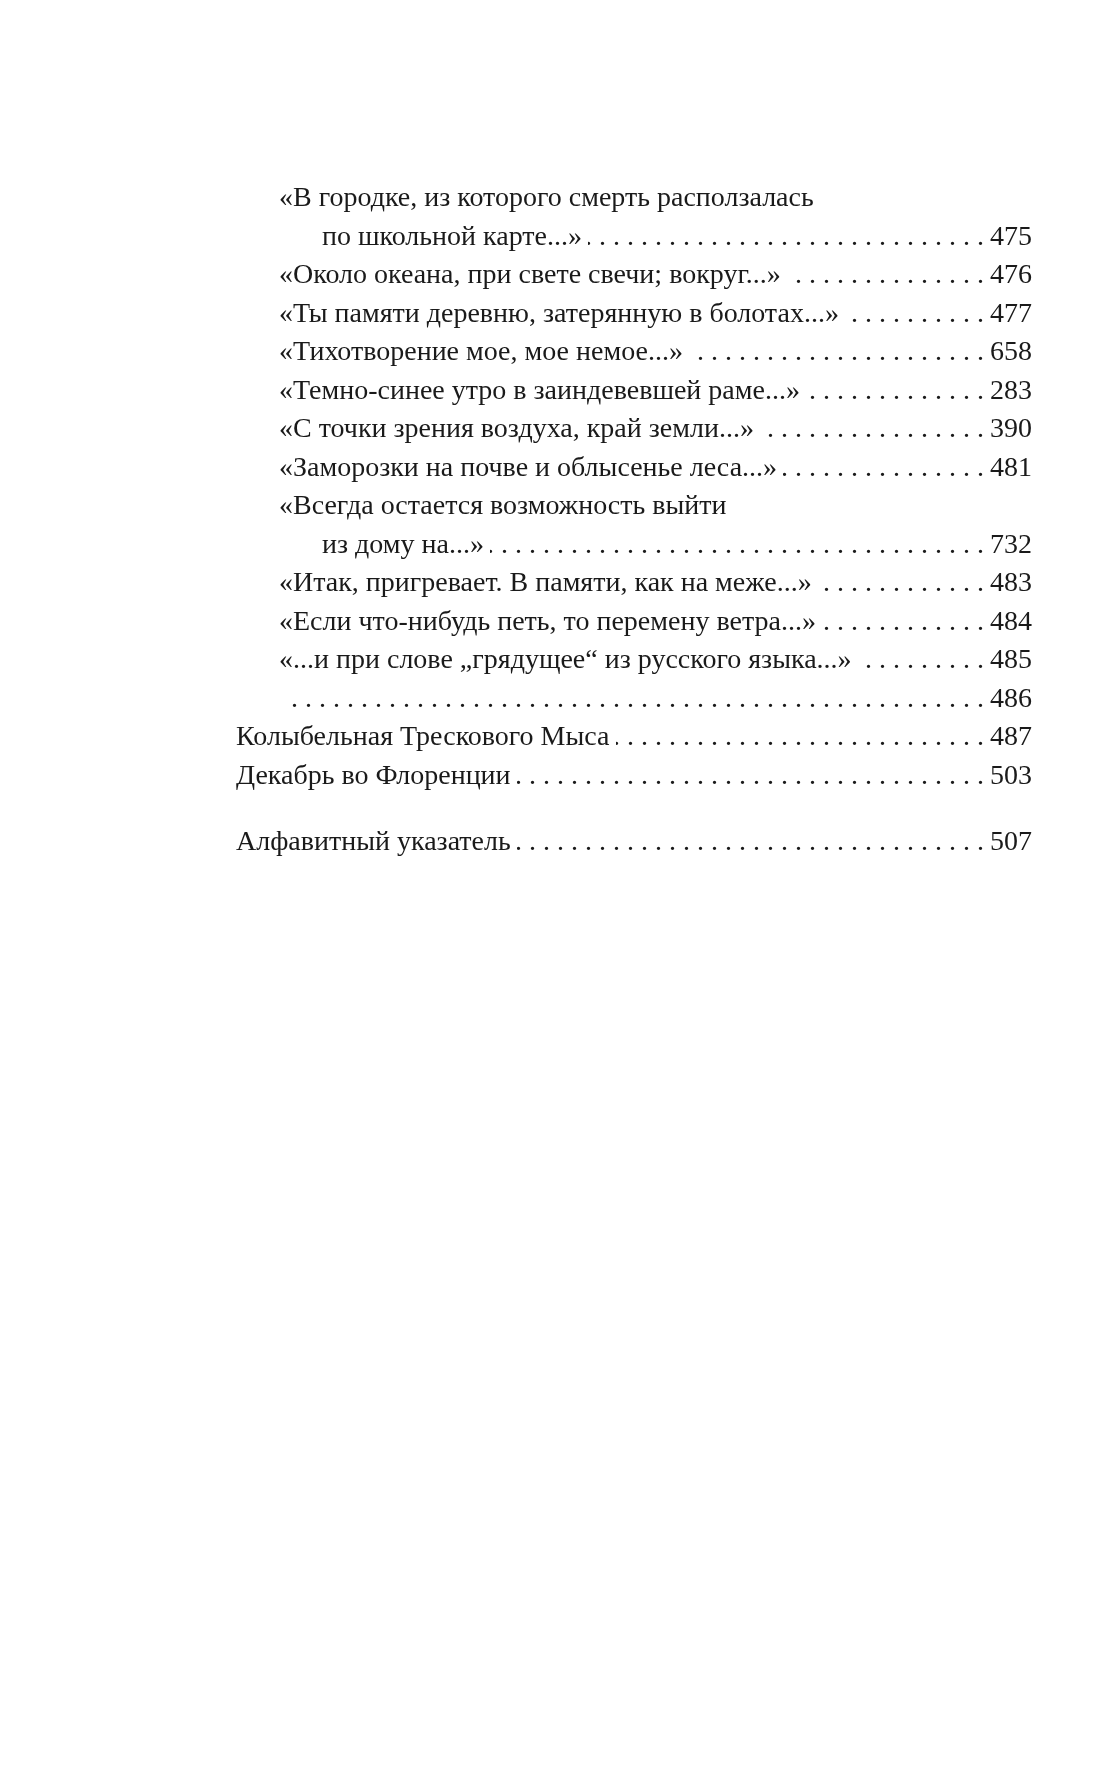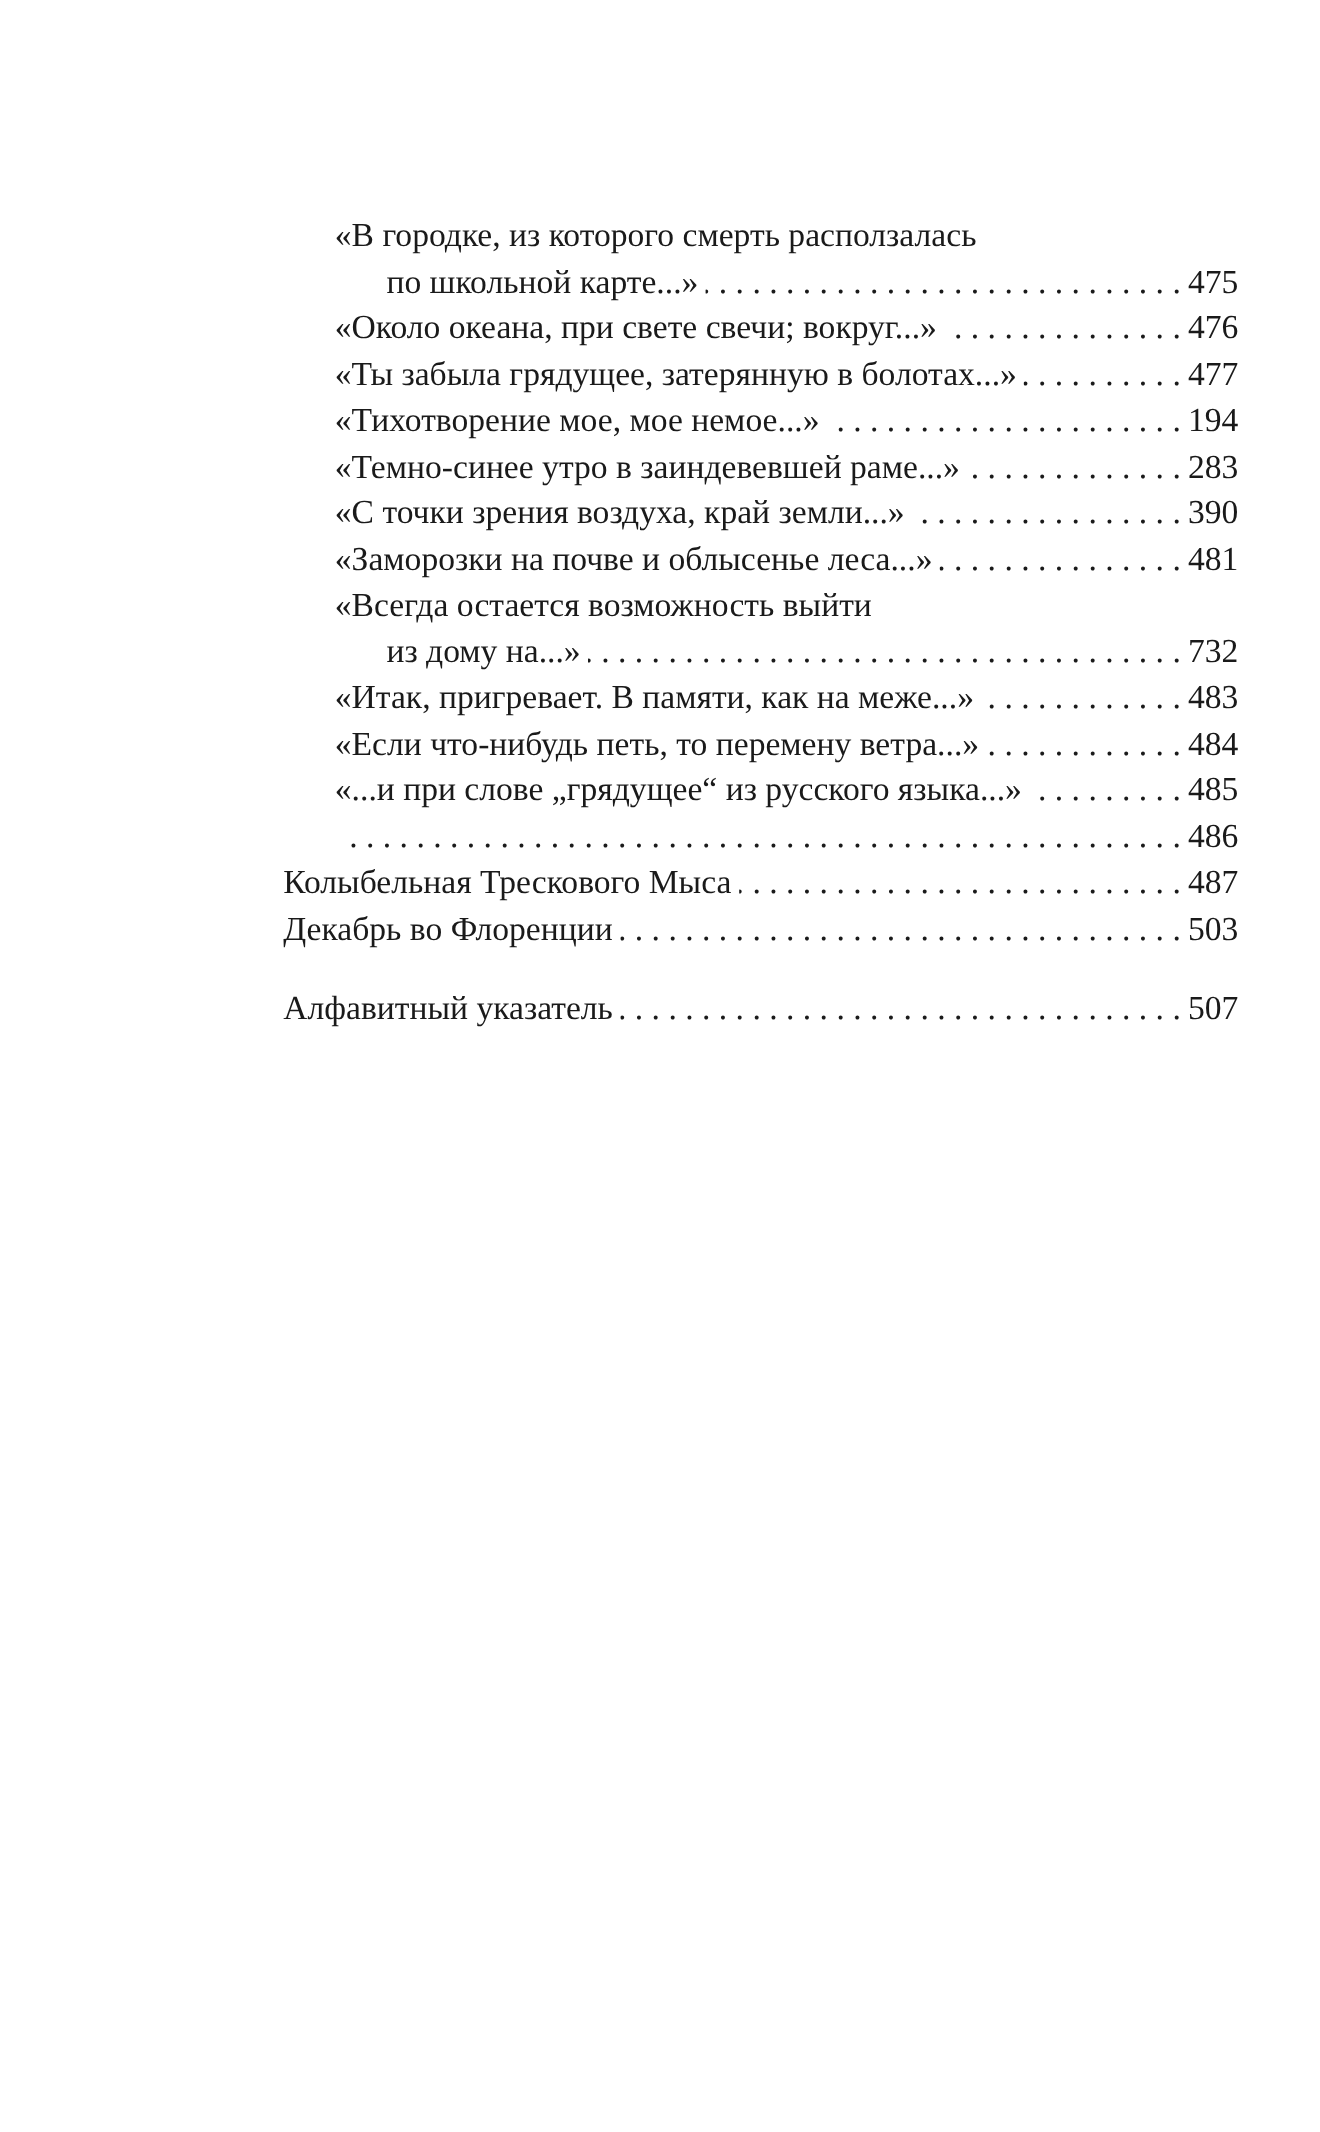--- a/index.html
+++ b/index.html
@@ -36,31 +36,31 @@
   <div class="entry indent1">
     <div class="line">
         <span class="title">«Около океана, при свете свечи; вокруг...»</span>
         <span class="leader"></span>
         <span class="page">476</span>
       </div>
   </div>
 
   <div class="entry indent1">
     <div class="line">
-        <span class="title">«Ты забыла грядущее, затерянную в болотах...»</span>
+        <span class="title">«Ты памяти деревню, затерянную в болотах...»</span>
         <span class="leader"></span>
         <span class="page">477</span>
       </div>
   </div>
 
   <div class="entry indent1">
     <div class="line">
         <span class="title">«Тихотворение мое, мое немое...»</span>
         <span class="leader"></span>
-        <span class="page">194</span>
+        <span class="page">658</span>
       </div>
   </div>
 
   <div class="entry indent1">
     <div class="line">
         <span class="title">«Темно-синее утро в заиндевевшей раме...»</span>
         <span class="leader"></span>
         <span class="page">283</span>
       </div>
   </div>

